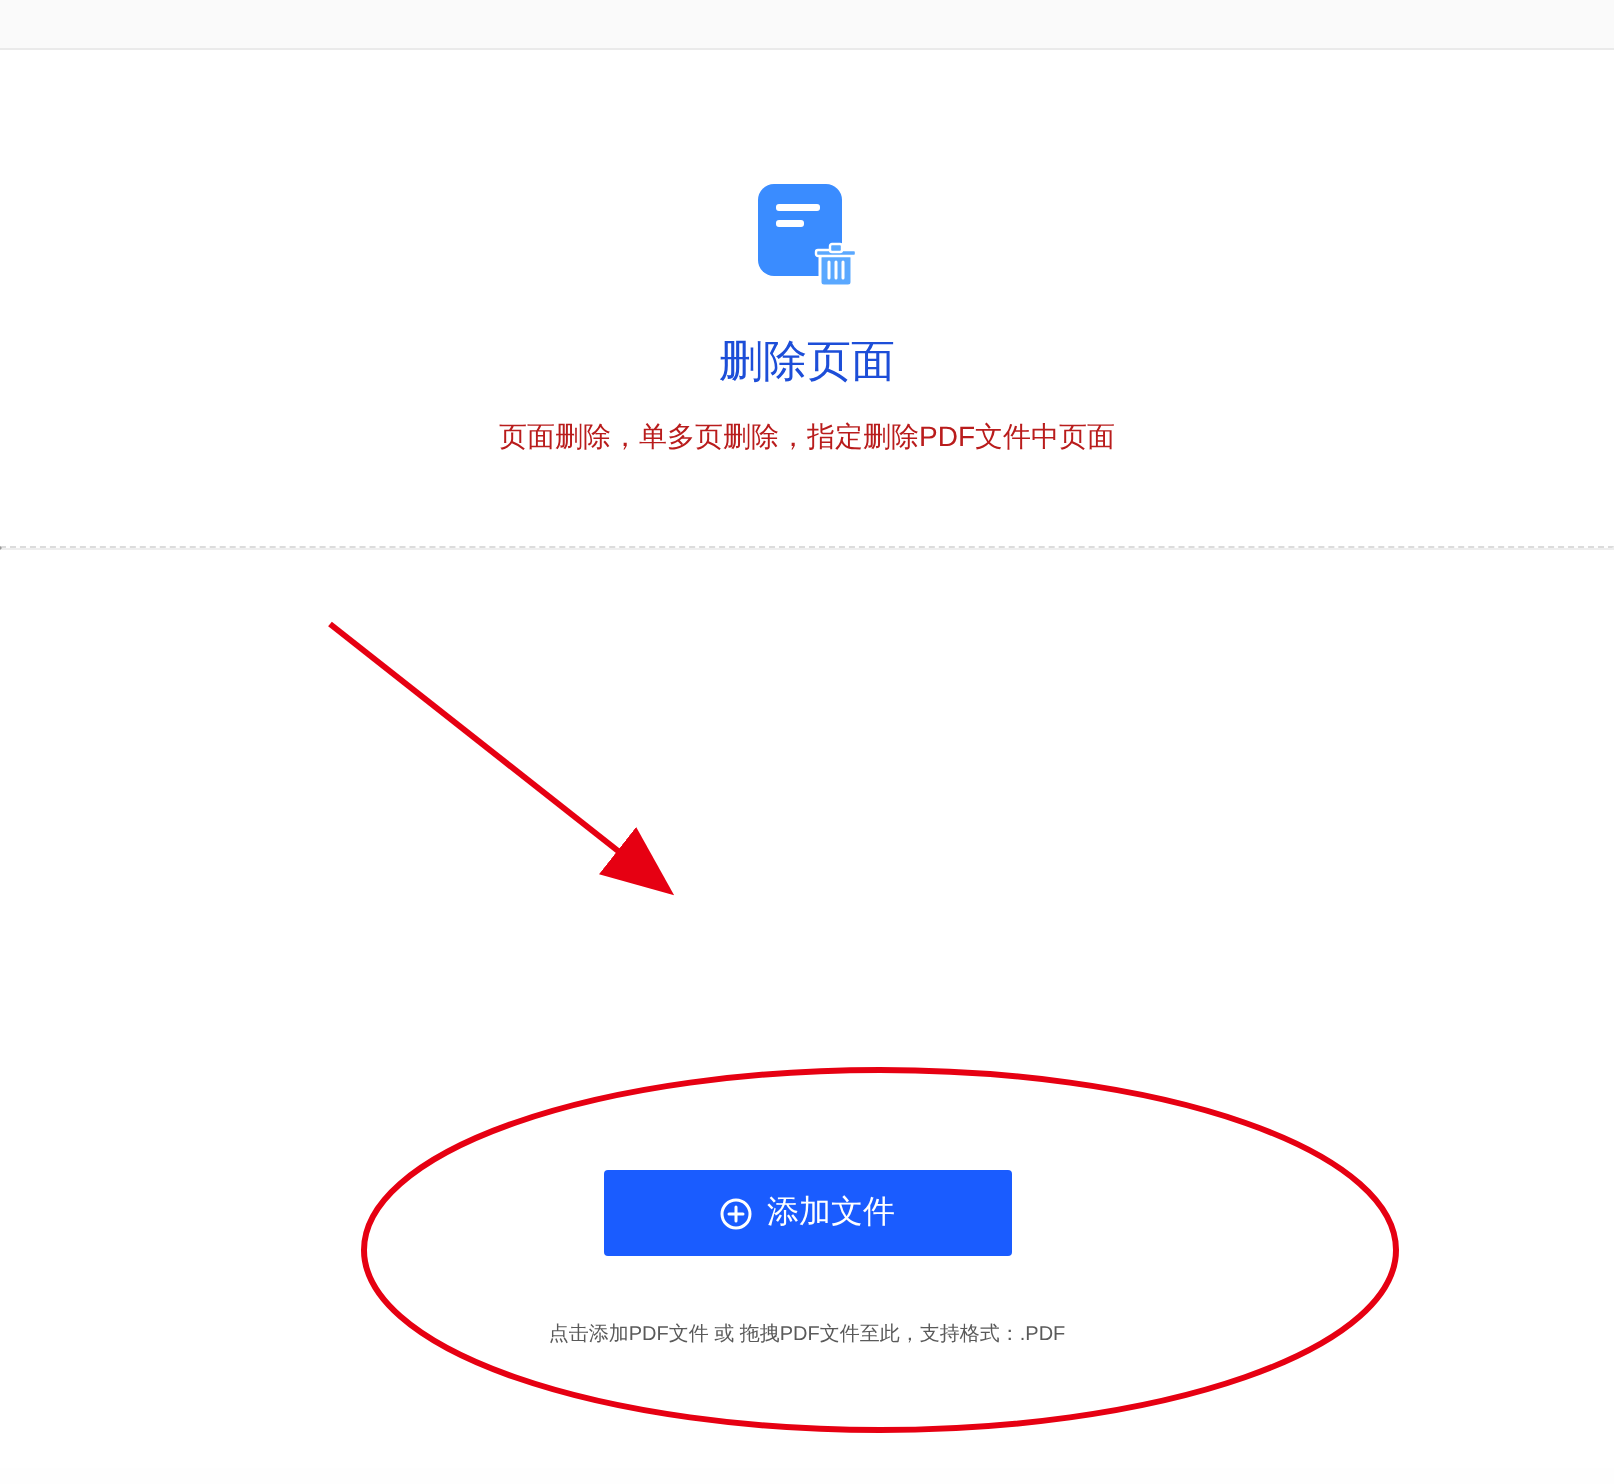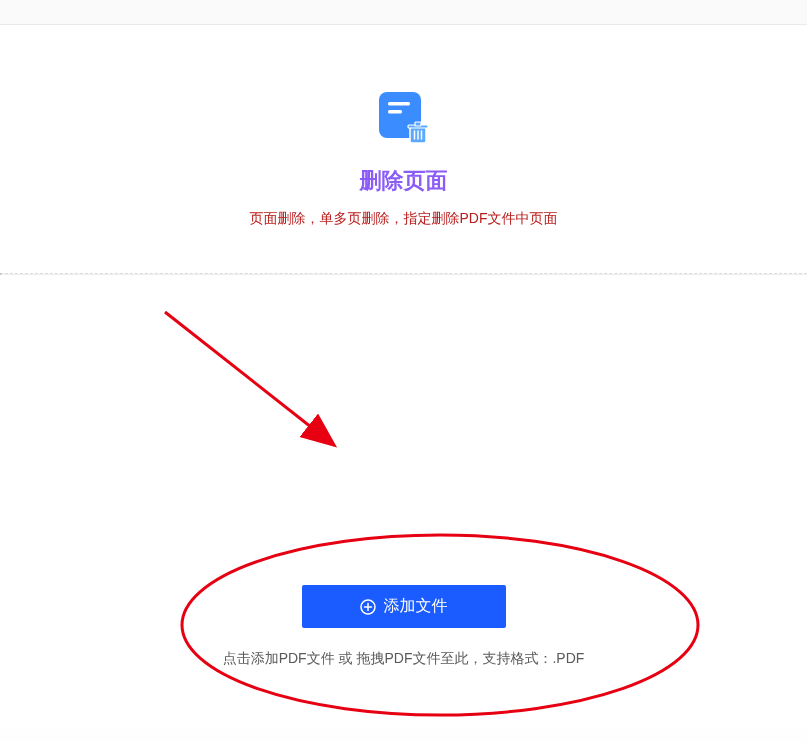--- a/index.html
+++ b/index.html
@@ -27,22 +27,22 @@
     }
     .icon-wrapper {
       display: inline-flex;
       justify-content: center;
       align-items: center;
       margin-bottom: 18px;
       position: relative;
     }
     .page-title {
       font-size: 22px;
-      font-weight: 700;
-      color: #8b5cf6;
+      font-weight: 400;
+      color: #1d4ed8;
       margin-bottom: 14px;
     }
     .page-subtitle {
       font-size: 14px;
       color: #b91c1c;
     }
     .divider {
       border-top: 1px dashed #dcdcdc;
       margin: 0;
     }
@@ -57,30 +57,30 @@
       align-items: center;
       justify-content: center;
       gap: 8px;
       background: #1a5cff;
       color: #ffffff;
       border: none;
       padding: 11px 58px;
       font-size: 16px;
       cursor: pointer;
       border-radius: 2px;
-      margin-bottom: 22px;
     }
     .plus-icon {
       display: inline-flex;
       align-items: center;
       justify-content: center;
     }
     .instruction-text {
-      font-size: 14px;
+      font-size: 10px;
       color: #5a5a5a;
+      margin-top: 32px;
     }
     .annotation-arrow {
       position: absolute;
       pointer-events: none;
     }
     .annotation-ellipse {
       position: absolute;
       pointer-events: none;
     }
   </style>

